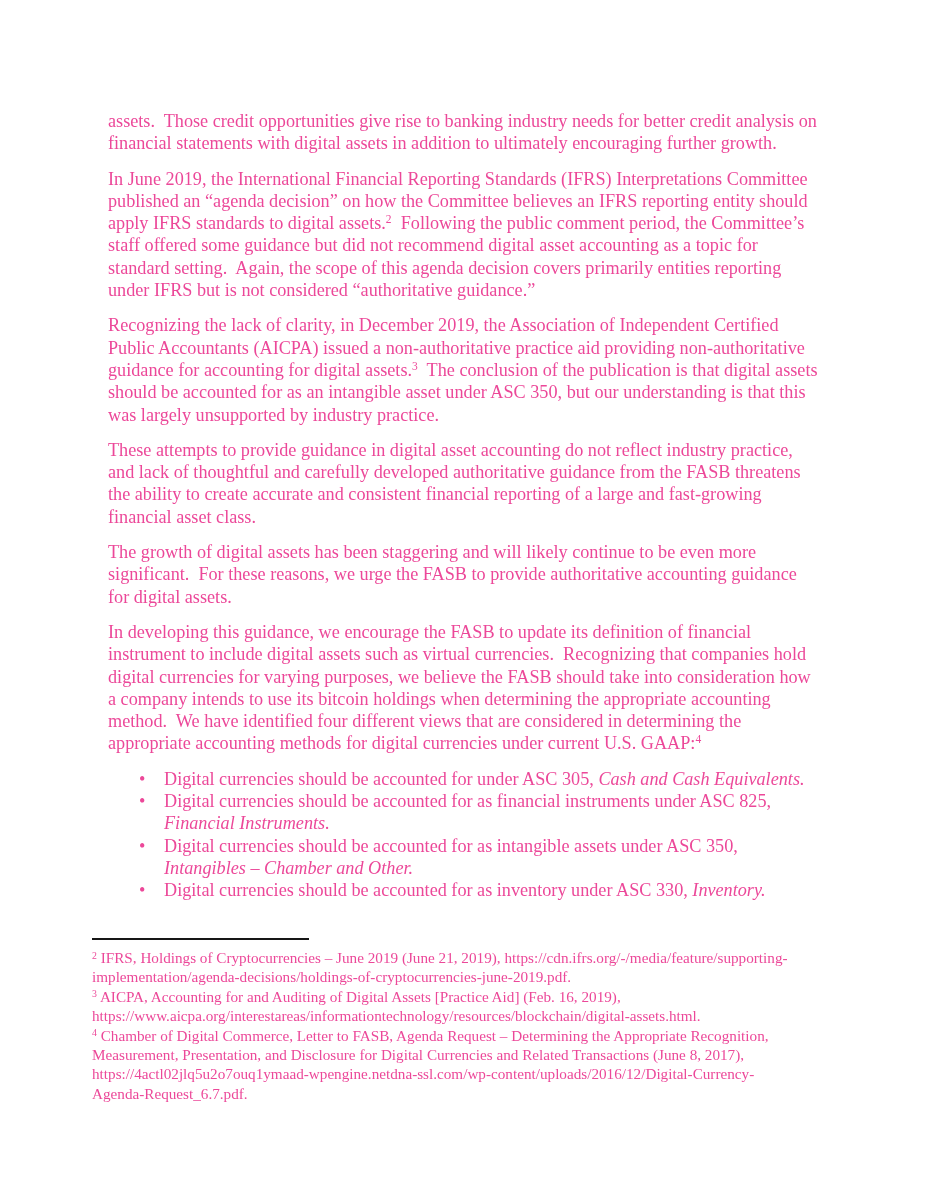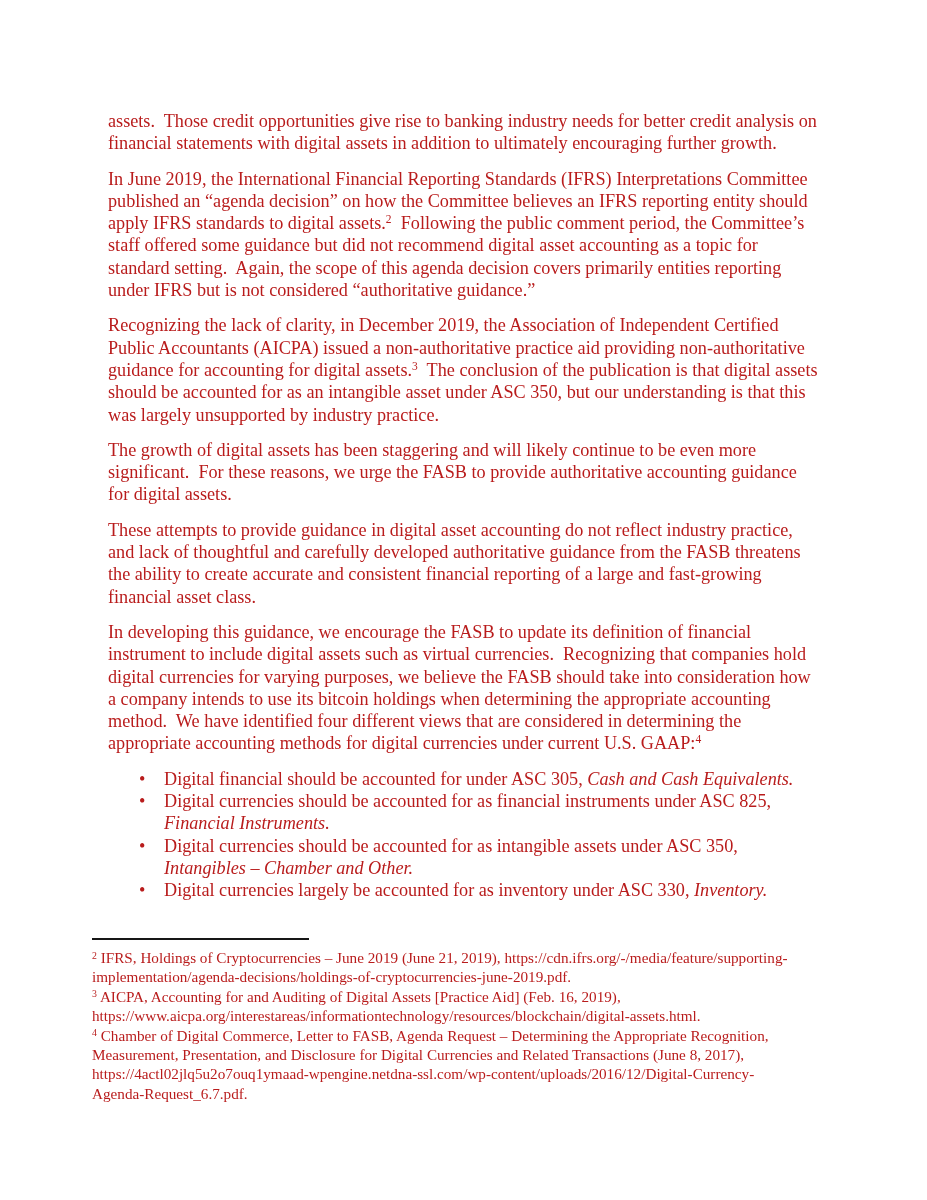--- a/index.html
+++ b/index.html
@@ -6,21 +6,21 @@
     margin: 0;
     padding: 0;
     background: #ffffff;
   }
   .page {
     position: relative;
     width: 927px;
     height: 1200px;
     background: #ffffff;
     font-family: "Liberation Serif", "DejaVu Serif", serif;
-    color: #b91c1c;
+    color: #ec4899;
     overflow: hidden;
   }
   .content {
     position: absolute;
     left: 108px;
     top: 110px;
     width: 713px;
   }
   .body-para {
     margin: 0 0 13px 0;
@@ -82,29 +82,29 @@
 </style>
 </head>
 <body>
 
 <div class="page">
   <div class="content">
     <div>
         <p class="body-para"><span>assets.  Those credit opportunities give rise to banking industry needs for better credit analysis on financial statements with digital assets in addition to ultimately encouraging further growth.</span></p>
         <p class="body-para"><span>In June 2019, the International Financial Reporting Standards (IFRS) Interpretations Committee published an “agenda decision” on how the Committee believes an IFRS reporting entity should apply IFRS standards to digital assets.</span><sup class="fn-ref">2</sup><span>  Following the public comment period, the Committee’s staff offered some guidance but did not recommend digital asset accounting as a topic for standard setting.  Again, the scope of this agenda decision covers primarily entities reporting under IFRS but is not considered “authoritative guidance.”</span></p>
         <p class="body-para"><span>Recognizing the lack of clarity, in December 2019, the Association of Independent Certified Public Accountants (AICPA) issued a non-authoritative practice aid providing non-authoritative guidance for accounting for digital assets.</span><sup class="fn-ref">3</sup><span>  The conclusion of the publication is that digital assets should be accounted for as an intangible asset under ASC 350, but our understanding is that this was largely unsupported by industry practice.</span></p>
+        <p class="body-para"><span>These attempts to provide guidance in digital asset accounting do not reflect industry practice, and lack of thoughtful and carefully developed authoritative guidance from the FASB threatens the ability to create accurate and consistent financial reporting of a large and fast-growing financial asset class.</span></p>
         <p class="body-para"><span>The growth of digital assets has been staggering and will likely continue to be even more significant.  For these reasons, we urge the FASB to provide authoritative accounting guidance for digital assets.</span></p>
-        <p class="body-para"><span>These attempts to provide guidance in digital asset accounting do not reflect industry practice, and lack of thoughtful and carefully developed authoritative guidance from the FASB threatens the ability to create accurate and consistent financial reporting of a large and fast-growing financial asset class.</span></p>
         <p class="body-para"><span>In developing this guidance, we encourage the FASB to update its definition of financial instrument to include digital assets such as virtual currencies.  Recognizing that companies hold digital currencies for varying purposes, we believe the FASB should take into consideration how a company intends to use its bitcoin holdings when determining the appropriate accounting method.  We have identified four different views that are considered in determining the appropriate accounting methods for digital currencies under current U.S. GAAP:</span><sup class="fn-ref">4</sup></p>
       </div>
     <ul class="bullet-list">
-        <li class="bullet-item"><span class="bullet-glyph">•</span><span><span>Digital financial should be accounted for under ASC 305, </span><span class="italic">Cash and Cash Equivalents.</span></span></li>
+        <li class="bullet-item"><span class="bullet-glyph">•</span><span><span>Digital currencies should be accounted for under ASC 305, </span><span class="italic">Cash and Cash Equivalents.</span></span></li>
         <li class="bullet-item"><span class="bullet-glyph">•</span><span><span>Digital currencies should be accounted for as financial instruments under ASC 825, </span><span class="italic">Financial Instruments.</span></span></li>
         <li class="bullet-item"><span class="bullet-glyph">•</span><span><span>Digital currencies should be accounted for as intangible assets under ASC 350, </span><span class="italic">Intangibles – Chamber and Other.</span></span></li>
-        <li class="bullet-item"><span class="bullet-glyph">•</span><span><span>Digital currencies largely be accounted for as inventory under ASC 330, </span><span class="italic">Inventory.</span></span></li>
+        <li class="bullet-item"><span class="bullet-glyph">•</span><span><span>Digital currencies should be accounted for as inventory under ASC 330, </span><span class="italic">Inventory.</span></span></li>
       </ul>
   </div>
   <div class="footnote-area">
     <div class="footnote-separator"></div>
     <div>
         <div class="footnote"><sup class="fn-marker">2</sup> <span>IFRS, Holdings of Cryptocurrencies – June 2019 (June 21, 2019), https://cdn.ifrs.org/-/media/feature/supporting-implementation/agenda-decisions/holdings-of-cryptocurrencies-june-2019.pdf.</span></div>
         <div class="footnote"><sup class="fn-marker">3</sup> <span>AICPA, Accounting for and Auditing of Digital Assets [Practice Aid] (Feb. 16, 2019), https://www.aicpa.org/interestareas/informationtechnology/resources/blockchain/digital-assets.html.</span></div>
         <div class="footnote"><sup class="fn-marker">4</sup> <span>Chamber of Digital Commerce, Letter to FASB, Agenda Request – Determining the Appropriate Recognition, Measurement, Presentation, and Disclosure for Digital Currencies and Related Transactions (June 8, 2017), https://4actl02jlq5u2o7ouq1ymaad-wpengine.netdna-ssl.com/wp-content/uploads/2016/12/Digital-Currency-Agenda-Request_6.7.pdf.</span></div>
       </div>
   </div>

